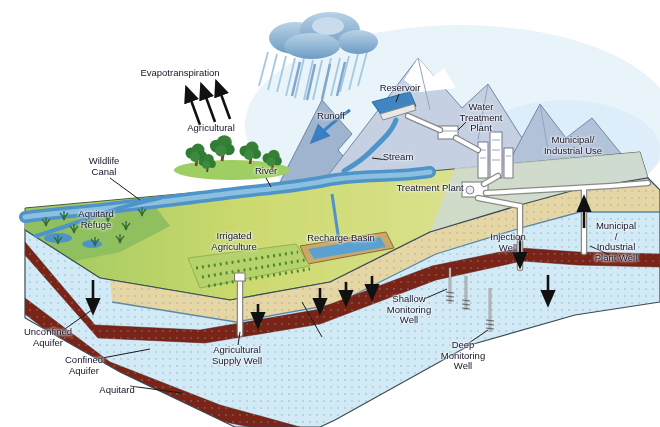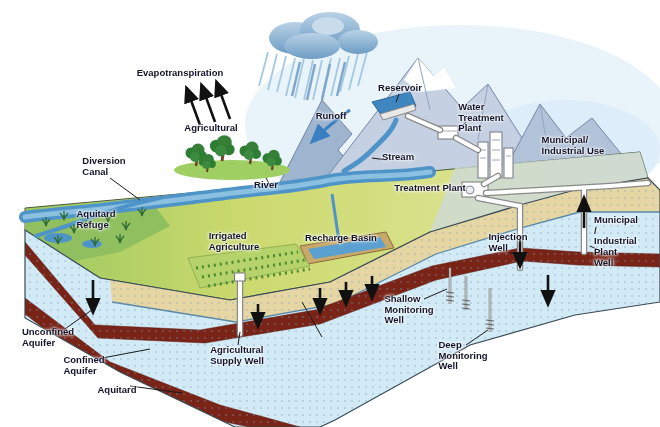--- a/index.html
+++ b/index.html
@@ -1,21 +1,21 @@
 <!DOCTYPE html>
 <html><head>
 <meta charset="utf-8">
 <style>
   html,body{margin:0;padding:0;background:#fff;}
   .scene{position:relative;width:660px;height:427px;background:#ffffff;overflow:hidden;
          font-family:"Liberation Sans","DejaVu Sans",sans-serif;}
   .scene svg{position:absolute;left:0;top:0;}
   .lbl{position:absolute;transform:translate(-50%,-50%);
-       font-size:9.5px;font-weight:bold;line-height:1.12;color:#14142b;
-       white-space:pre-line;
+       font-size:9.5px;font-weight:normal;line-height:1.12;color:#14142b;
+       text-align:center;white-space:pre-line;
        text-shadow:0 0 2px #fff,0 0 3px #fff,0 0 4px #fff;pointer-events:none;}
 </style>
 </head>
 <body>
 
 <div class="scene">
 
 <svg width="660" height="427" viewBox="0 0 660 427">
   <defs>
     <linearGradient id="cloudG" x1="0" y1="0" x2="0" y2="1">
@@ -265,25 +265,25 @@
         <path d="M62,331 L96,307"></path>
         <path d="M97,359 L150,349"></path>
     <path d="M130,386 L182,393"></path>
         <path d="M509,252 L518,256"></path>
         <path d="M610,255 L590,246"></path>
   </g>
 </svg>
 
 <div class="lbl" style="left:180px;top:73px">Evapotranspiration</div>
 <div class="lbl" style="left:211px;top:128px">Agricultural</div>
-<div class="lbl" style="left:104px;top:167px">Diversion
+<div class="lbl" style="left:104px;top:167px">Wildlife
 Canal</div>
 <div class="lbl" style="left:96px;top:220px">Aquitard
 Refuge</div>
-<div class="lbl" style="left:266px;top:185px">River</div>
+<div class="lbl" style="left:266px;top:171px">River</div>
 <div class="lbl" style="left:331px;top:116px">Runoff</div>
 <div class="lbl" style="left:398px;top:157px">Stream</div>
 <div class="lbl" style="left:400px;top:88px">Reservoir</div>
 <div class="lbl" style="left:573px;top:146px">Municipal/
 Industrial Use</div>
 <div class="lbl" style="left:481px;top:118px">Water
 Treatment
 Plant</div>
 <div class="lbl" style="left:430px;top:188px">Treatment Plant</div>
 <div class="lbl" style="left:341px;top:238px">Recharge Basin</div>

